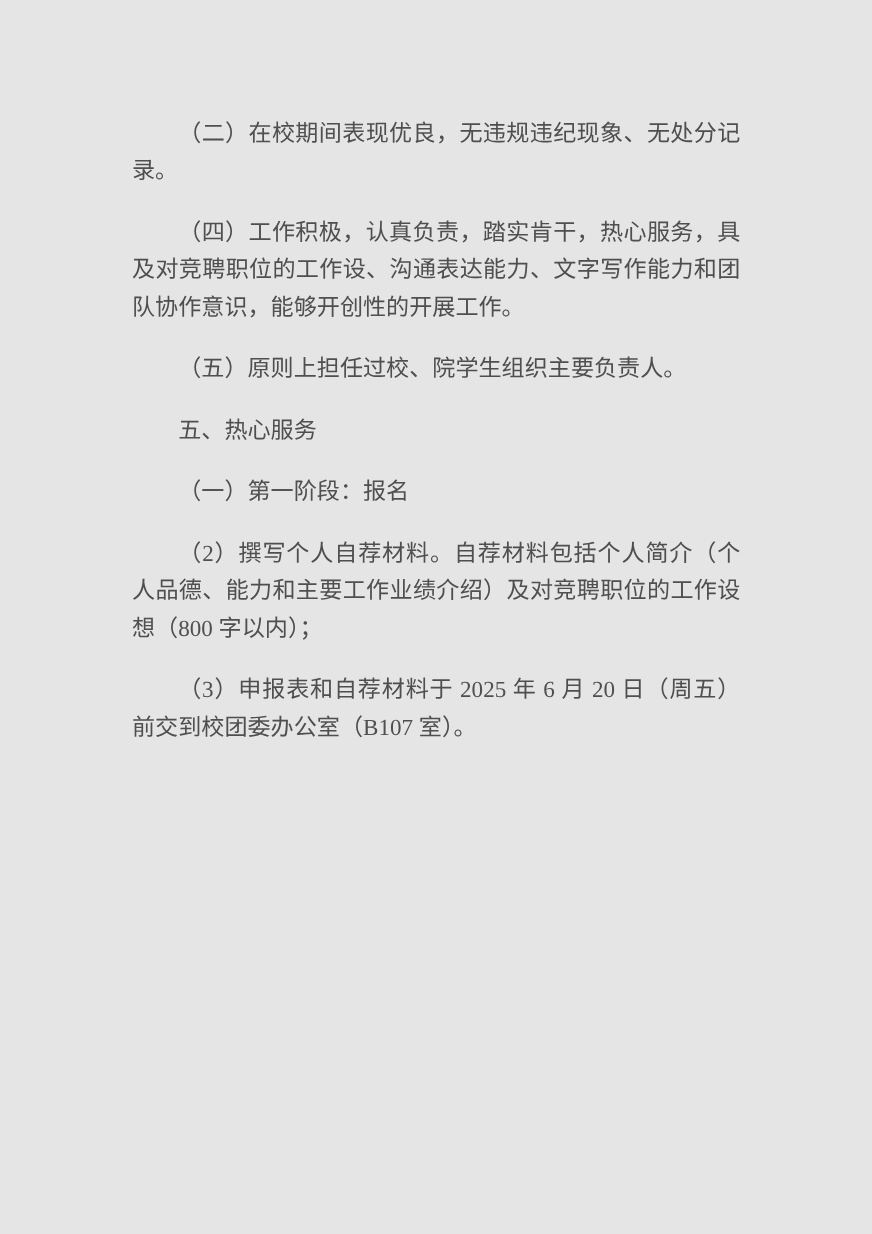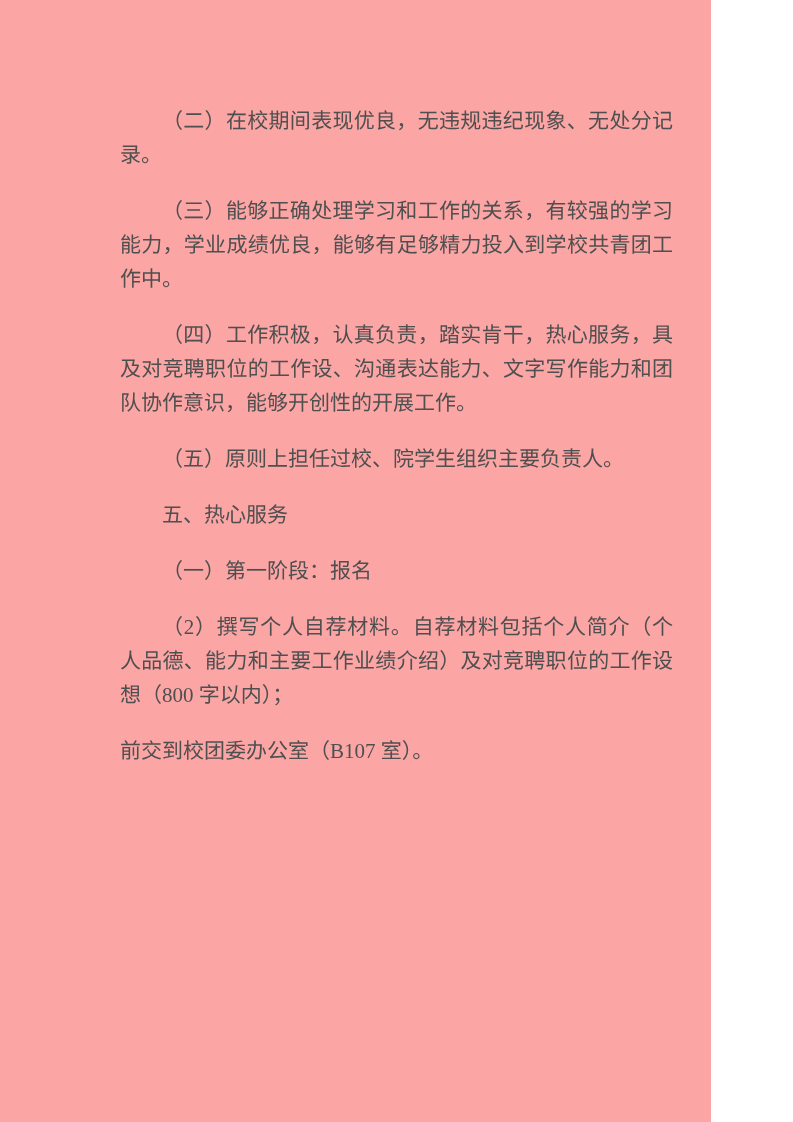--- a/index.html
+++ b/index.html
@@ -2,23 +2,23 @@
 <html lang="zh-CN"><head>
 <meta charset="utf-8">
 <style>
   html, body {
     margin: 0;
     padding: 0;
     background: #ffffff;
   }
   .doc-page {
     position: relative;
-    width: 711px;
+    width: 793px;
     height: 1122px;
-    background: #fca5a5;
+    background: #e5e5e5;
     overflow: hidden;
     text-decoration: underline;
   }
   .doc-content {
     position: absolute;
     left: 120px;
     top: 104px;
     width: 553px;
     font-family: "Liberation Serif", "DejaVu Serif", serif;
     font-size: 21px;
@@ -47,25 +47,20 @@
 <body>
 
 <div class="doc-page">
   <div class="doc-content">
 
     <div class="doc-para">
       <div class="doc-line indent fill">（二）在校期间表现优良，无违规违纪现象、无处分记</div>
       <div class="doc-line">录。</div>
     </div>
 
-    <div class="doc-para">
-      <div class="doc-line indent fill">（三）能够正确处理学习和工作的关系，有较强的学习</div>
-      <div class="doc-line fill">能力，学业成绩优良，能够有足够精力投入到学校共青团工</div>
-      <div class="doc-line">作中。</div>
-    </div>
 
     <div class="doc-para">
       <div class="doc-line indent fill">（四）工作积极，认真负责，踏实肯干，热心服务，具</div>
       <div class="doc-line fill">及对竞聘职位的工作设、沟通表达能力、文字写作能力和团</div>
       <div class="doc-line">队协作意识，能够开创性的开展工作。</div>
     </div>
 
     <div class="doc-para">
       <div class="doc-line indent">（五）原则上担任过校、院学生组织主要负责人。</div>
     </div>
@@ -79,18 +74,19 @@
     </div>
 
 
     <div class="doc-para">
       <div class="doc-line indent fill">（2）撰写个人自荐材料。自荐材料包括个人简介（个</div>
       <div class="doc-line fill">人品德、能力和主要工作业绩介绍）及对竞聘职位的工作设</div>
       <div class="doc-line">想（800 字以内）；</div>
     </div>
 
     <div class="doc-para">
+      <div class="doc-line indent fill">（3）申报表和自荐材料于 2025 年 6 月 20 日（周五）</div>
       <div class="doc-line">前交到校团委办公室（B107 室）。</div>
     </div>
 
 
   </div>
 </div>
 
 </body></html>

